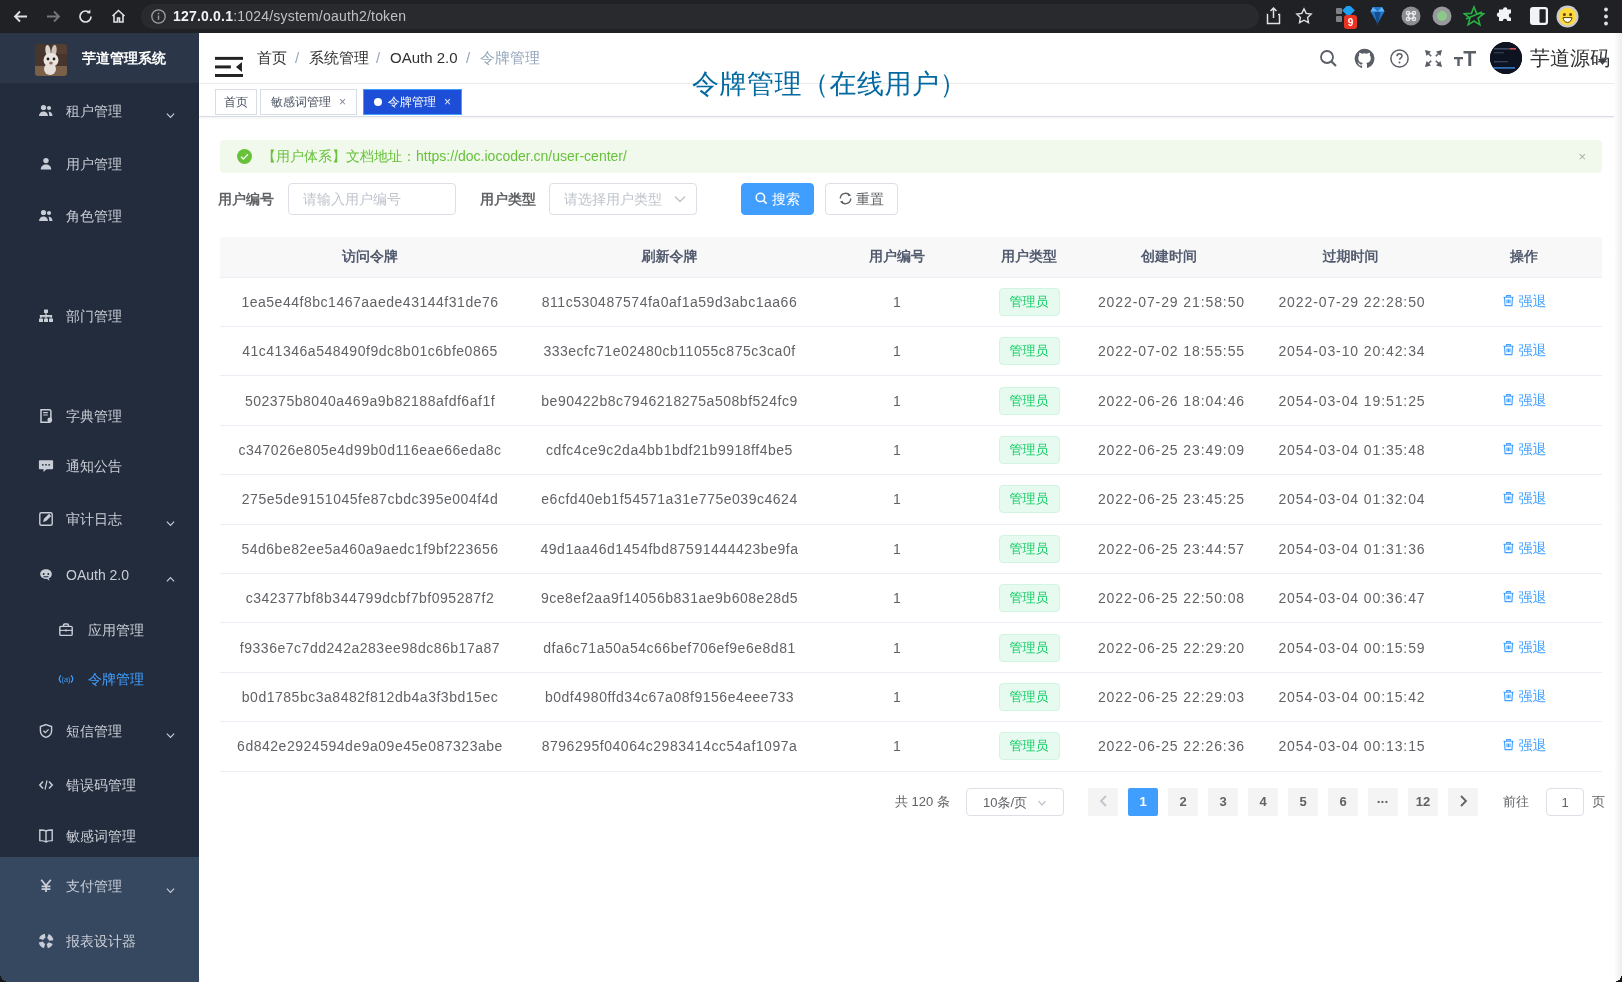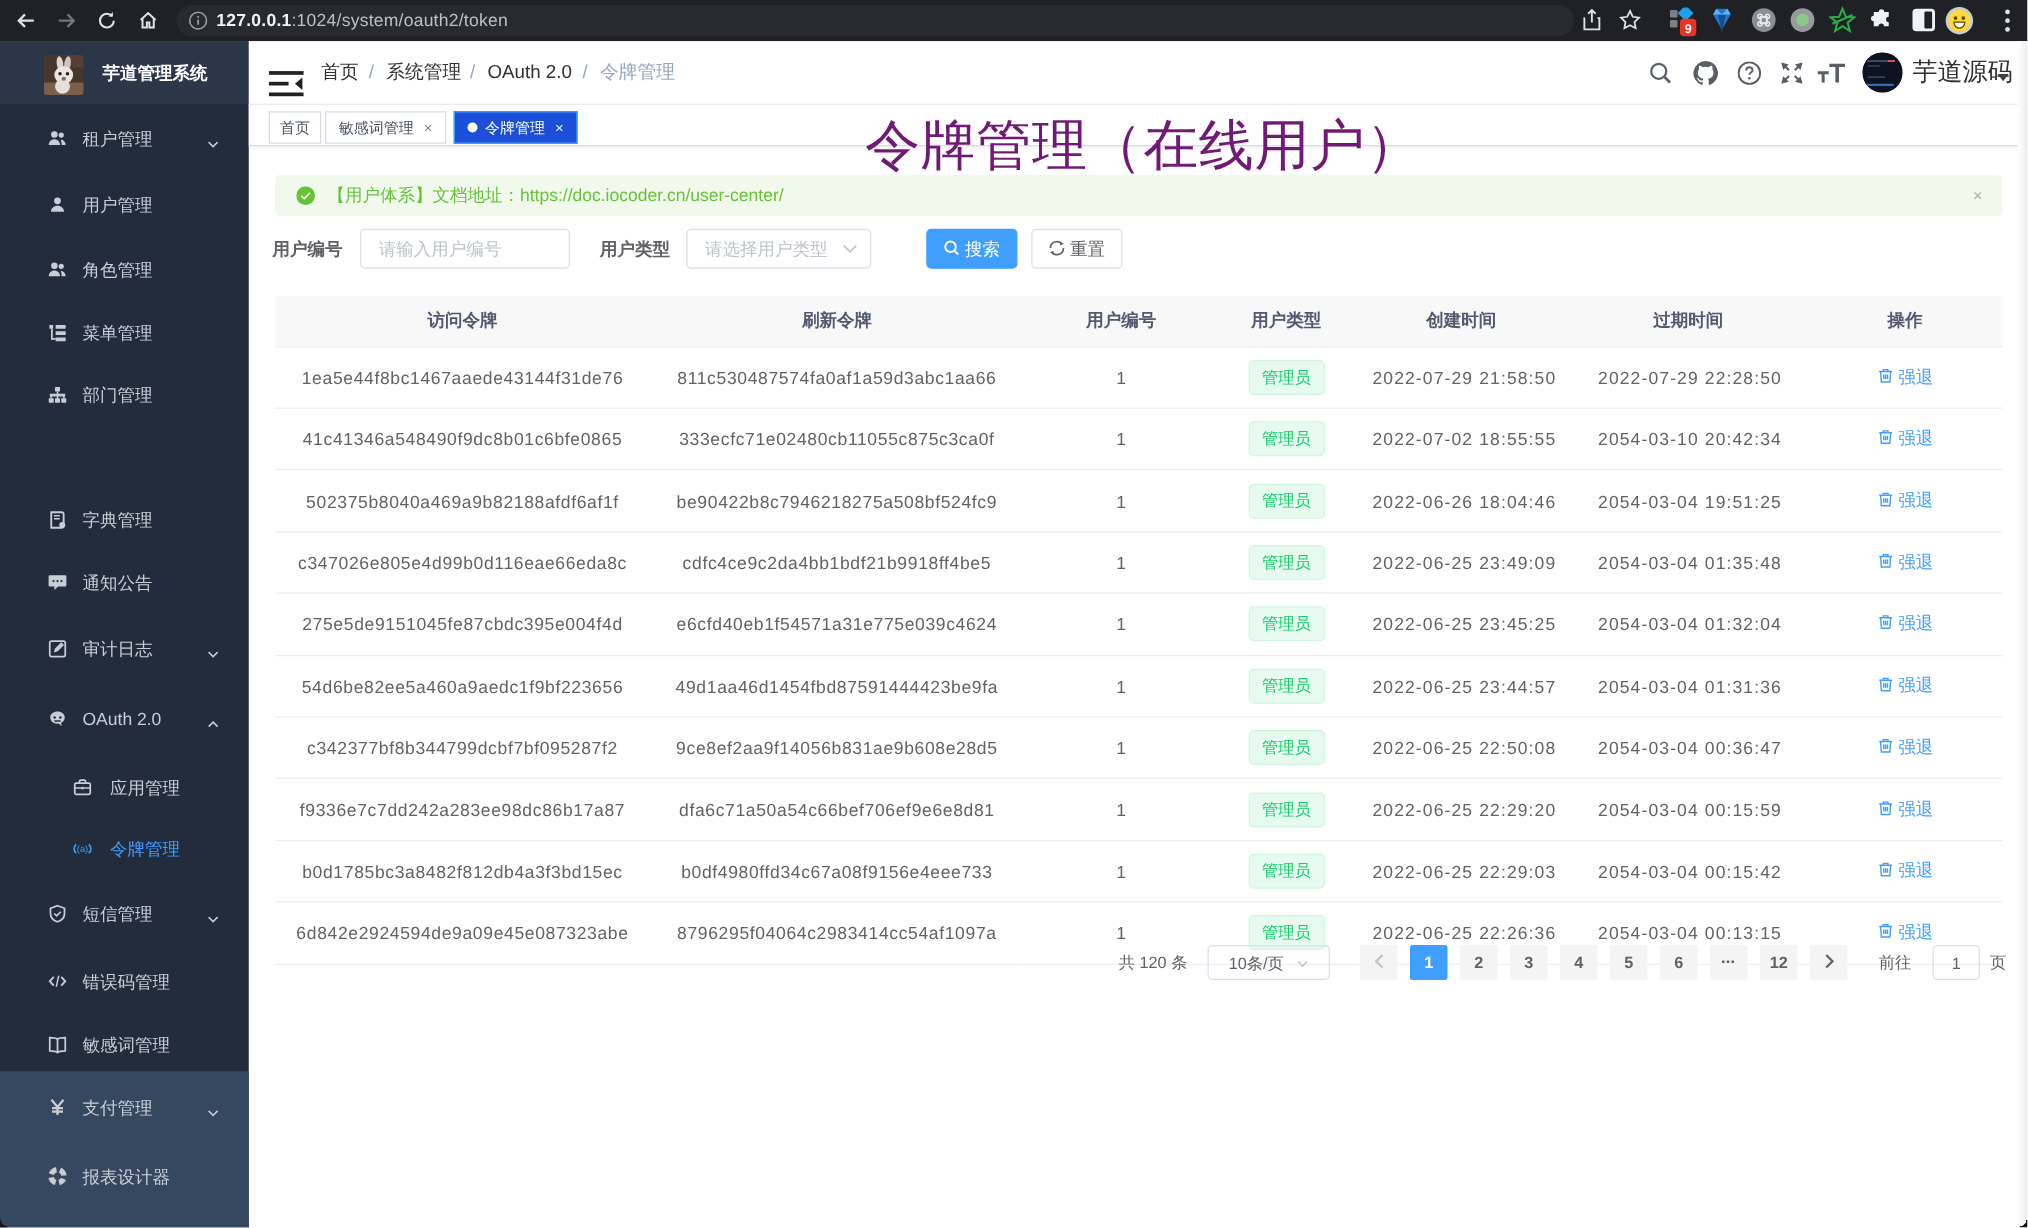--- a/index.html
+++ b/index.html
@@ -39,21 +39,21 @@
   #hname { position:absolute; left:1331px; top:0; line-height:50px; font-size:20px; color:#303133; }
 
   
   #tabs { left:199px; top:83px; width:1423px; height:34px; background:#fff; border-top:1px solid #ececec; border-bottom:1px solid #d8dce5; box-shadow:0 1px 3px rgba(0,0,0,.06); }
   .tag { position:absolute; top:5px; height:26px; line-height:25px; border:1px solid #d8dce5; background:#fff; color:#495060; font-size:12px; padding:0 10px; }
   .tag .x { display:inline-block; margin-left:8px; color:#7d8594; font-size:12px; }
   .tag.on { background:#1d4ed8; color:#fff; border-color:#409eff; }
   .tag.on .x { color:#e6f1ff; }
   .tag.on .dot { display:inline-block; width:8px; height:8px; border-radius:50%; background:#fff; margin-right:6px; position:relative; top:0px; }
 
-  #redtitle { left:692px; top:66px; font-size:44px; color:#701a75; font-weight:400; letter-spacing:0.5px; white-space:nowrap;margin-top:21px; }
+  #redtitle { left:692px; top:66px; font-size:27px; color:#0369a1; font-weight:400; letter-spacing:0.5px; white-space:nowrap; }
 
   
   #alert { left:220px; top:140px; width:1382px; height:33px; background:#f0f9eb; border-radius:4px; color:#67c23a; font-size:14px; line-height:33px; }
   #alert .ck { position:absolute; left:17px; top:9px; width:15px; height:15px; }
   #alert .at { position:absolute; left:42px; }
   #alert .ax { position:absolute; right:16px; top:0px; color:#a9b0a6; font-size:13px; }
 
   
   .flabel { position:absolute; top:183px; height:32px; line-height:32px; font-size:14px; font-weight:700; color:#606266; }
   .fbox { position:absolute; top:183px; height:32px; border:1px solid #dcdfe6; border-radius:4px; background:#fff; font-size:14px; color:#bfc4cc; line-height:30px; padding-left:14px; }
@@ -66,21 +66,21 @@
   table { border-collapse:collapse; table-layout:fixed; width:1382px; }
   th { background:#f8f8f9; color:#515a6e; font-size:14px; font-weight:700; height:40px; border-bottom:1px solid #ebeef5; }
   td:nth-child(1), td:nth-child(2) { letter-spacing:0.52px; }
   td:nth-child(5) { letter-spacing:0.9px; padding-left:5px; }
   td:nth-child(6) { letter-spacing:0.9px; padding-left:3px; }
   td { height:49.42px; border-bottom:1px solid #ebeef5; color:#606266; font-size:14px; text-align:center; }
   .tagx { display:inline-block; height:28px; line-height:26px; padding:0 10px; background:#e7faf0; border:1px solid #d0f5e0; border-radius:4px; color:#13ce66; font-size:13px; }
   .kick { color:#409eff; }
 
   
-  #pager { left:0px; top:756px; width:1622px; height:28px; font-size:13px; color:#606266; }
+  #pager { left:0px; top:788px; width:1622px; height:28px; font-size:13px; color:#606266; }
   .pg { position:absolute; top:0; height:28px; line-height:28px; }
   .pbox { position:absolute; top:0; width:30px; height:28px; line-height:28px; text-align:center; background:#f4f4f5; color:#606266; border-radius:2px; font-weight:700; }
   .pbox.on { background:#409eff; color:#fff; }
   .pbox.dis { color:#c0c4cc; font-weight:400; }
 </style>
 </head>
 <body>
 
 <div class="abs" id="chrome">
   <div id="urlpill"></div>
@@ -200,33 +200,20 @@
   <div class="mi" style="top:158px;">
       <span class="ico"><svg viewBox="0 0 16 16">
           <g fill="#c9ced6">
             <circle cx="5.5" cy="4.5" r="2.6"></circle>
             <path d="M1 13c0-2.8 2-4.6 4.5-4.6S10 10.2 10 13z"></path>
             <circle cx="11" cy="5" r="2.1"></circle>
             <path d="M10.5 8.6c2.3.2 4 1.9 4 4.4h-3.2c0-1.8-.3-3.3-.8-4.4z"></path>
           </g>
         </svg></span>
       <span class="txt">角色管理</span>
-    </div>
-  <div class="mi" style="top:208px;">
-      <span class="ico"><svg viewBox="0 0 16 16">
-          <g fill="#c9ced6">
-            <rect x="1.5" y="2" width="3" height="3"></rect>
-            <rect x="6.5" y="2" width="8" height="3"></rect>
-            <rect x="6.5" y="7" width="8" height="3"></rect>
-            <rect x="6.5" y="12" width="8" height="3"></rect>
-            <rect x="2.8" y="5" width="1.4" height="8.8"></rect>
-            <rect x="2.8" y="12.4" width="3.7" height="1.4"></rect>
-          </g>
-        </svg></span>
-      <span class="txt">菜单管理</span>
     </div>
   <div class="mi" style="top:258px;">
       <span class="ico"><svg viewBox="0 0 16 16">
           <g fill="#c9ced6">
             <rect x="6" y="1.5" width="4" height="3.6" rx="0.5"></rect>
             <rect x="1" y="10.5" width="4" height="3.6" rx="0.5"></rect>
             <rect x="6" y="10.5" width="4" height="3.6" rx="0.5"></rect>
             <rect x="11" y="10.5" width="4" height="3.6" rx="0.5"></rect>
             <path d="M7.4 5h1.2v2.5H7.4z"></path>
             <path d="M2.4 7.5h11.2v1.2H2.4z" fill="none" stroke="#c9ced6" stroke-width="1.1"></path>

